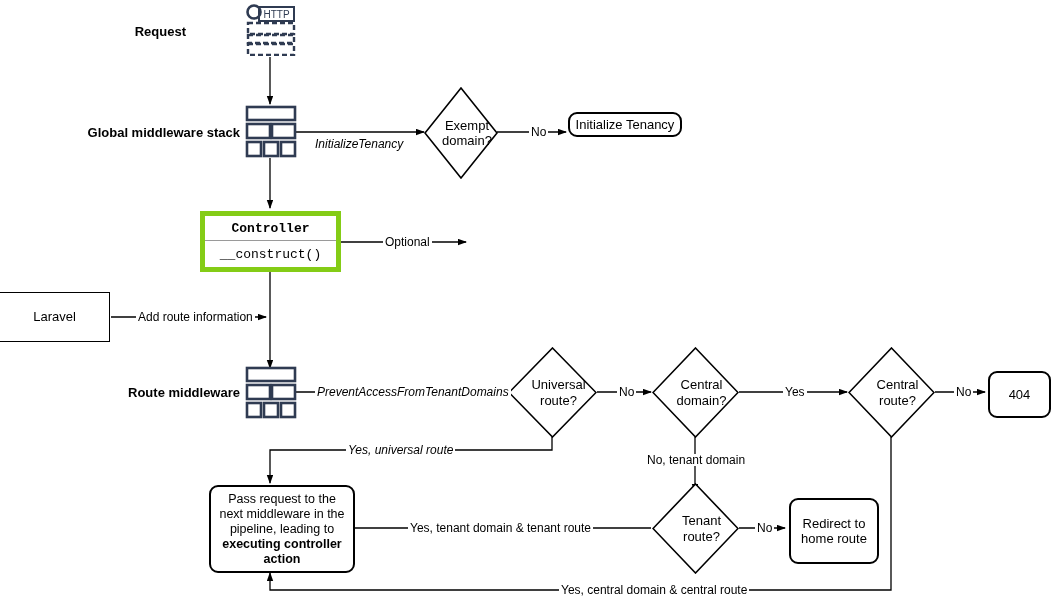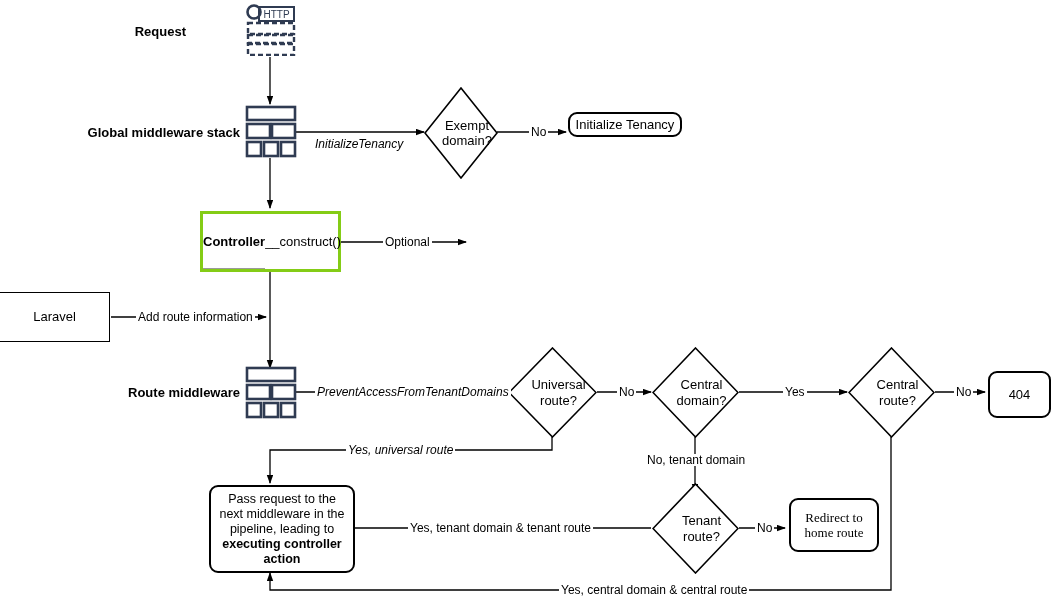--- a/index.html
+++ b/index.html
@@ -62,23 +62,24 @@
     line-height: 1;
     text-align: center;
   }
   .edge-label.italic { font-style: italic; }
 
   
   .uml {
     position: absolute;
     box-sizing: border-box;
     background: #ffffff;
-    border: 3px solid #84cc16;
-    display: flex;
-    flex-direction: row;
+    border: 5px solid #84cc16;
+    display: flex;
+    flex-direction: column;
+    font-family: Liberation Mono, monospace;
   }
   .uml-title {
     flex: 0 0 24px;
     display: flex;
     align-items: center;
     justify-content: center;
     font-weight: bold;
     font-size: 13px;
     border-bottom: 1px solid #9a9a9a;
   }
@@ -286,21 +287,21 @@
       <polygon points="43.5,1 86,45.5 43.5,90 1,45.5" fill="#ffffff" stroke="#000000" stroke-width="1.6"></polygon>
     </svg>
     <div class="dtext">
       <span>
         <span>Tenant</span><br>
         <span>route?</span>
       </span>
     </div>
   </div>
 
-  <div class="node rounded" style="left:789px; top:498px; width:90px; height:54px; flex-direction:column;font-family:Liberation Serif, serif;">
+  <div class="node rounded" style="left:789px; top:498px; width:90px; height:66px; flex-direction:column;">
     <span>Redirect to</span>
     <span>home route</span>
   </div>
 
   <div class="node rounded" style="left:209px; top:485px; width:146px; height:88px;">
     <div class="pass-box-text">
       <span>Pass request to the next middleware in the pipeline, leading to </span><b>executing controller action</b>
     </div>
   </div>
 

